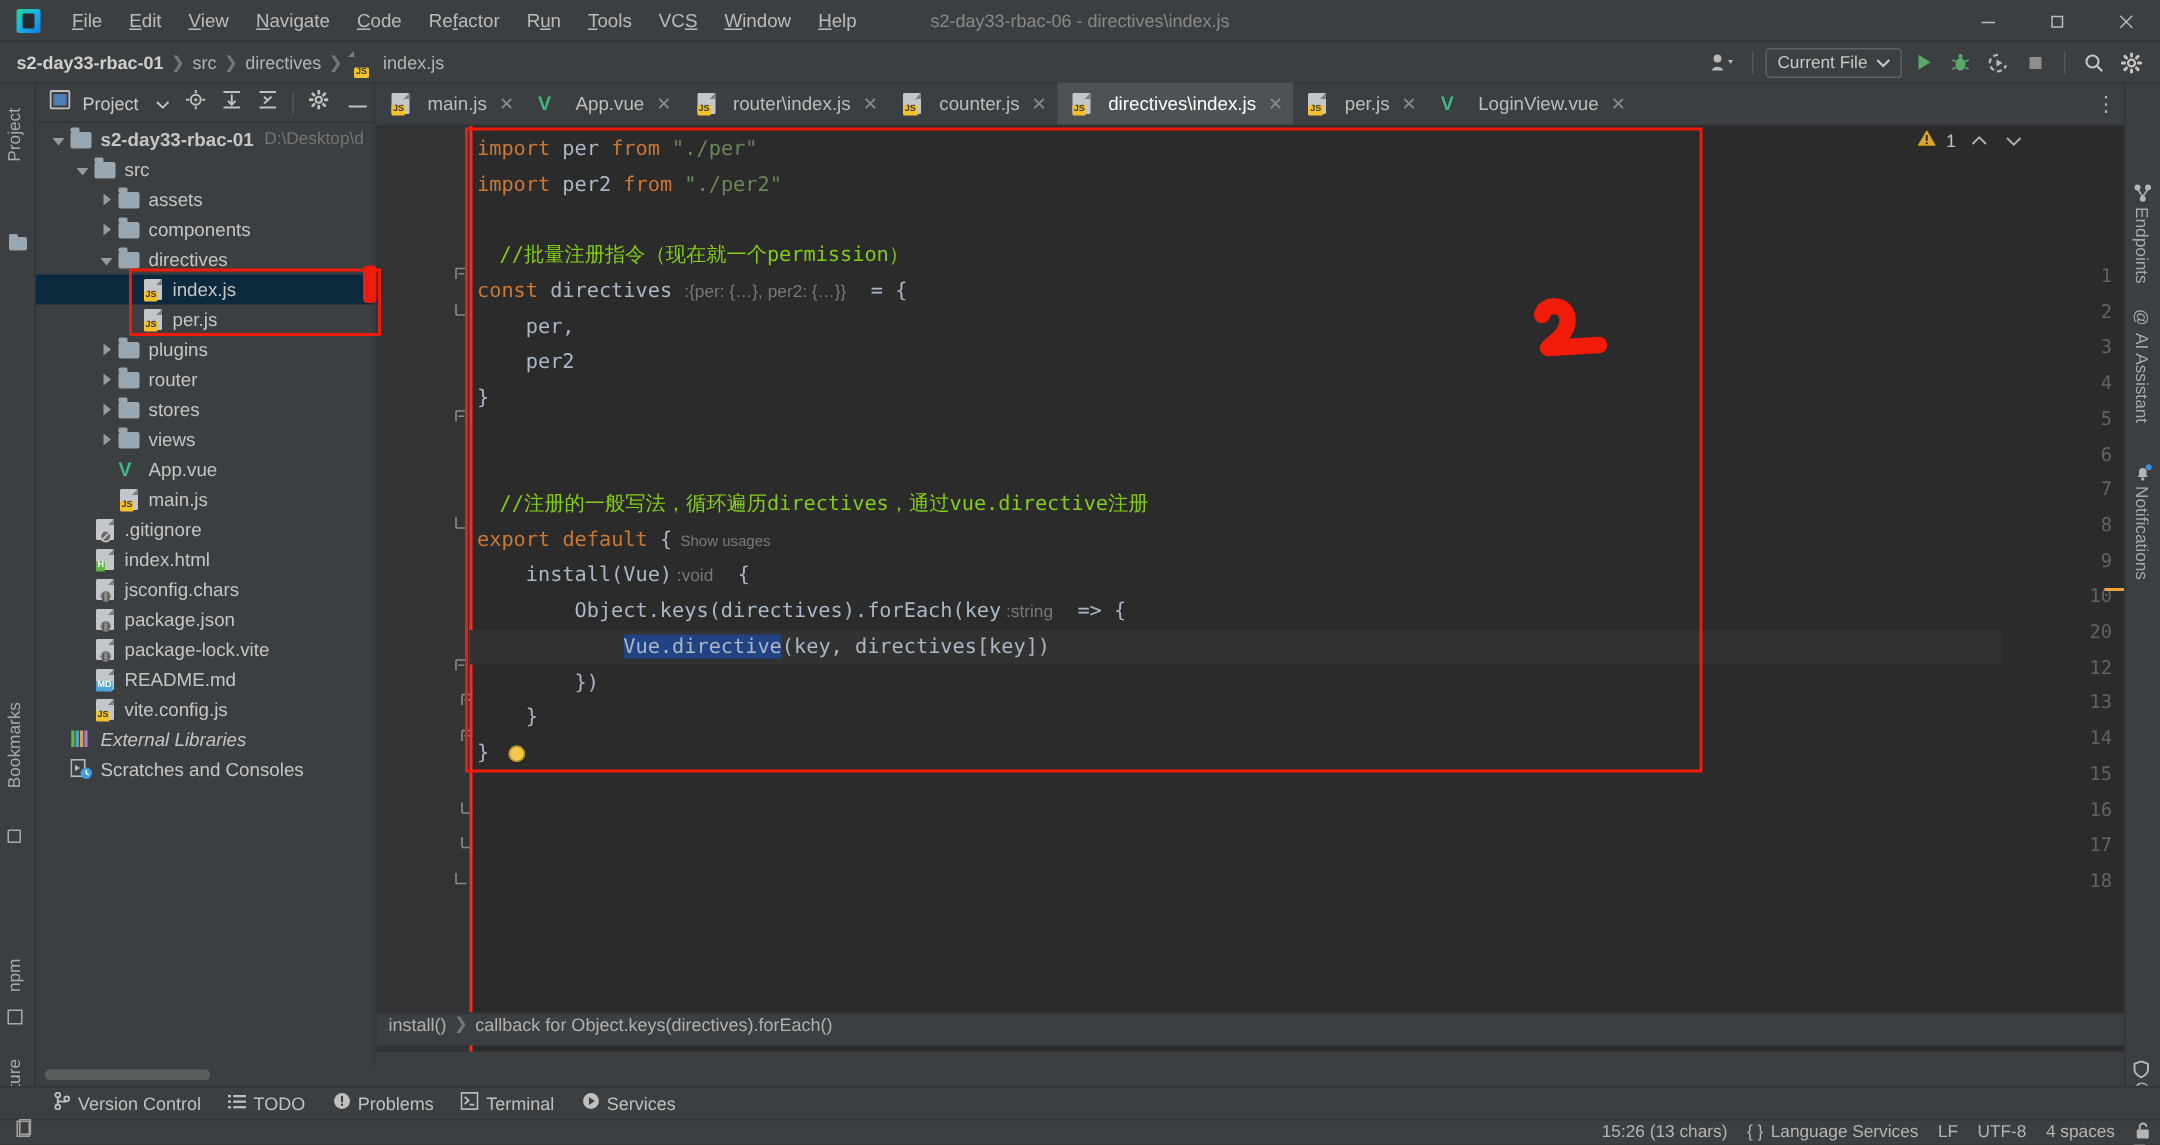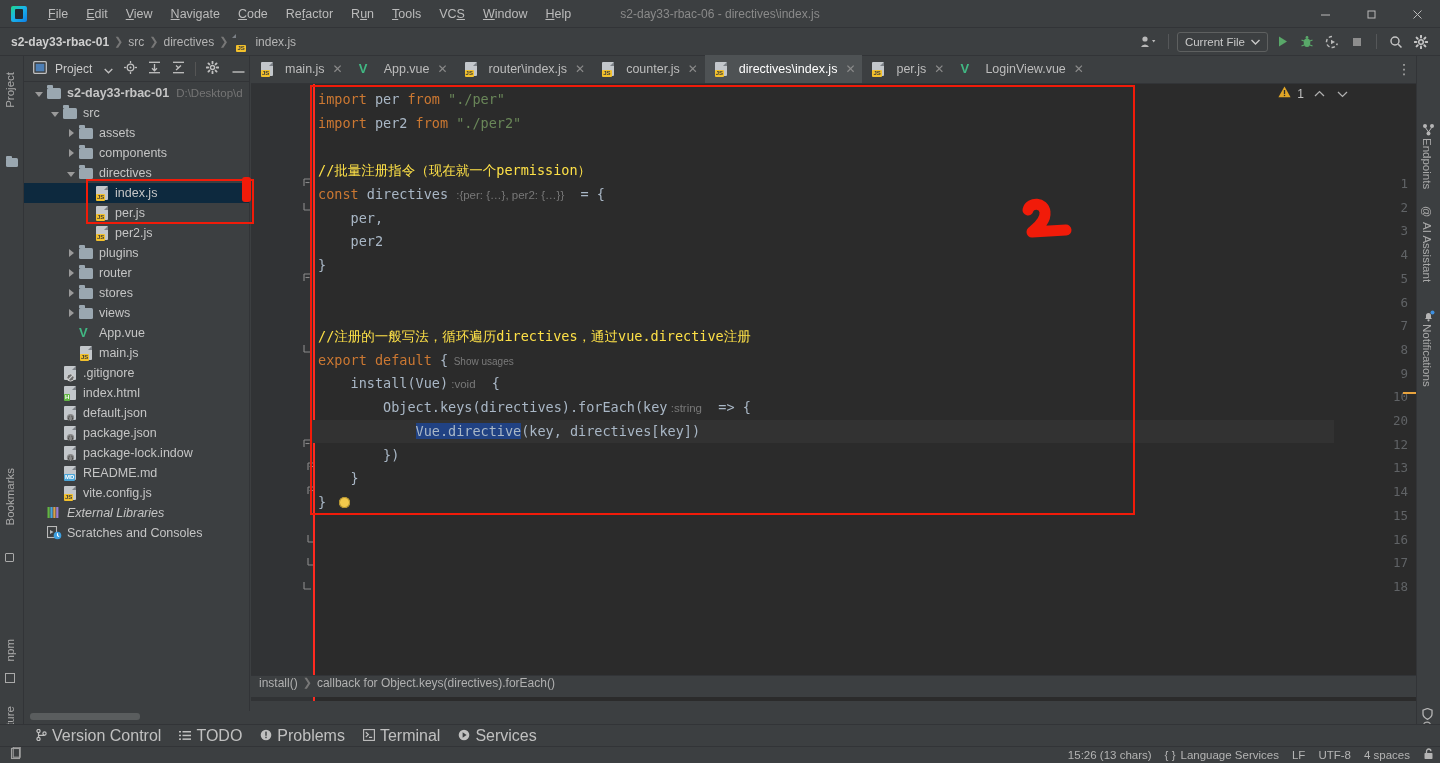--- a/index.html
+++ b/index.html
@@ -163,21 +163,21 @@
     position: absolute; left: 62px; top: 0; right: 82px; height: 100%;
     font-family: "DejaVu Sans Mono", monospace; font-size: 13.5px;
   }
   .cline {
     position: absolute; left: 0; right: 0; height: 23.7px; line-height: 23.7px;
     white-space: pre; padding-left: 5px;
   }
   .cline.hl { background: #323232; }
   .k  { color: #cc7832; }     
   .s  { color: #6a8759; }     
-  .cm { color: #fde047; }     
+  .cm { color: #84cc16; margin-left: 15px; }     
   .pl { color: #a9b7c6; }     
   .hint { color: #787878; font-size: 11.5px; font-family: "Liberation Sans", sans-serif; }
   .usage { color: #7a7a7a; font-size: 10px; font-family: "Liberation Sans", sans-serif; }
   .selhl { background: #214283; color: #a9b7c6; }
   .redline {
     position: absolute; left: 0; top: 0; width: 2px; height: 100%; background: #ff2a20;
   }
   .bulb {
     position: absolute; width: 11px; height: 11px; border-radius: 50%;
     background: #f2c94c; box-shadow: 0 0 0 1px #b3922f inset;
@@ -204,21 +204,21 @@
   }
   .hscroll .thumb { position: absolute; left: 0; top: 0; width: 110px; height: 7px; background: #5a5d5e; border-radius: 3px;}
 
   
   .toolbar-bottom {
     position: absolute; left: 0; top: 724px; width: 1440px; height: 22px;
     background: #3c3f41; display: flex; align-items: center; gap: 2px;
     padding-left: 28px; border-top: 1px solid #323437;
   }
   .twbtn {
-    display: flex; align-items: center; gap: 5px; font-size: 16px; color: #c0c0c0;
+    display: flex; align-items: center; gap: 5px; font-size: 12px; color: #c0c0c0;
     padding: 2px 8px; border-radius: 3px;
   }
 
   
   .statusbar {
     position: absolute; left: 0; top: 746px; width: 1440px; height: 17px;
     background: #3c3f41; display: flex; align-items: center;
     border-top: 1px solid #323437;
   }
   .status-right {
@@ -523,29 +523,20 @@
         </div>
         <div class="trow" style="padding-left: 58px;">
           <span class="arrow"></span>
           <span class="ficon">
             <div class="fileic">
               <span class="badge js">JS</span>
             </div>
           </span>
           <span class="tlabel">per.js</span>
         </div>
-        <div class="trow" style="padding-left: 58px;">
-          <span class="arrow"></span>
-          <span class="ficon">
-            <div class="fileic">
-              <span class="badge js">JS</span>
-            </div>
-          </span>
-          <span class="tlabel">per2.js</span>
-        </div>
         <div class="trow" style="padding-left: 42px;">
           <span class="arrow r"></span>
           <span class="ficon">
             <div class="folder"></div>
           </span>
           <span class="tlabel">plugins</span>
         </div>
         <div class="trow" style="padding-left: 42px;">
           <span class="arrow r"></span>
           <span class="ficon">
@@ -603,21 +594,21 @@
         </div>
         <div class="trow" style="padding-left: 26px;">
           <span class="arrow"></span>
           <span class="ficon">
             <div class="fileic"></div>
             <svg style="position:absolute;left:3px;bottom:-1px;" width="9" height="9" viewBox="0 0 9 9">
               <circle cx="4.5" cy="4.5" r="3.6" fill="#8a8a8a"></circle>
               <text x="4.5" y="6.6" font-size="5.5" text-anchor="middle" fill="#2b2b2b" font-family="monospace">{}</text>
             </svg>
           </span>
-          <span class="tlabel">default.json</span>
+          <span class="tlabel">jsconfig.chars</span>
         </div>
         <div class="trow" style="padding-left: 26px;">
           <span class="arrow"></span>
           <span class="ficon">
             <div class="fileic"></div>
             <svg style="position:absolute;left:3px;bottom:-1px;" width="9" height="9" viewBox="0 0 9 9">
               <circle cx="4.5" cy="4.5" r="3.6" fill="#8a8a8a"></circle>
               <text x="4.5" y="6.6" font-size="5.5" text-anchor="middle" fill="#2b2b2b" font-family="monospace">{}</text>
             </svg>
           </span>
@@ -625,21 +616,21 @@
         </div>
         <div class="trow" style="padding-left: 26px;">
           <span class="arrow"></span>
           <span class="ficon">
             <div class="fileic"></div>
             <svg style="position:absolute;left:3px;bottom:-1px;" width="9" height="9" viewBox="0 0 9 9">
               <circle cx="4.5" cy="4.5" r="3.6" fill="#8a8a8a"></circle>
               <text x="4.5" y="6.6" font-size="5.5" text-anchor="middle" fill="#2b2b2b" font-family="monospace">{}</text>
             </svg>
           </span>
-          <span class="tlabel">package-lock.indow</span>
+          <span class="tlabel">package-lock.vite</span>
         </div>
         <div class="trow" style="padding-left: 26px;">
           <span class="arrow"></span>
           <span class="ficon">
             <div class="fileic">
               <span class="badge md">MD</span>
             </div>
           </span>
           <span class="tlabel">README.md</span>
         </div>

